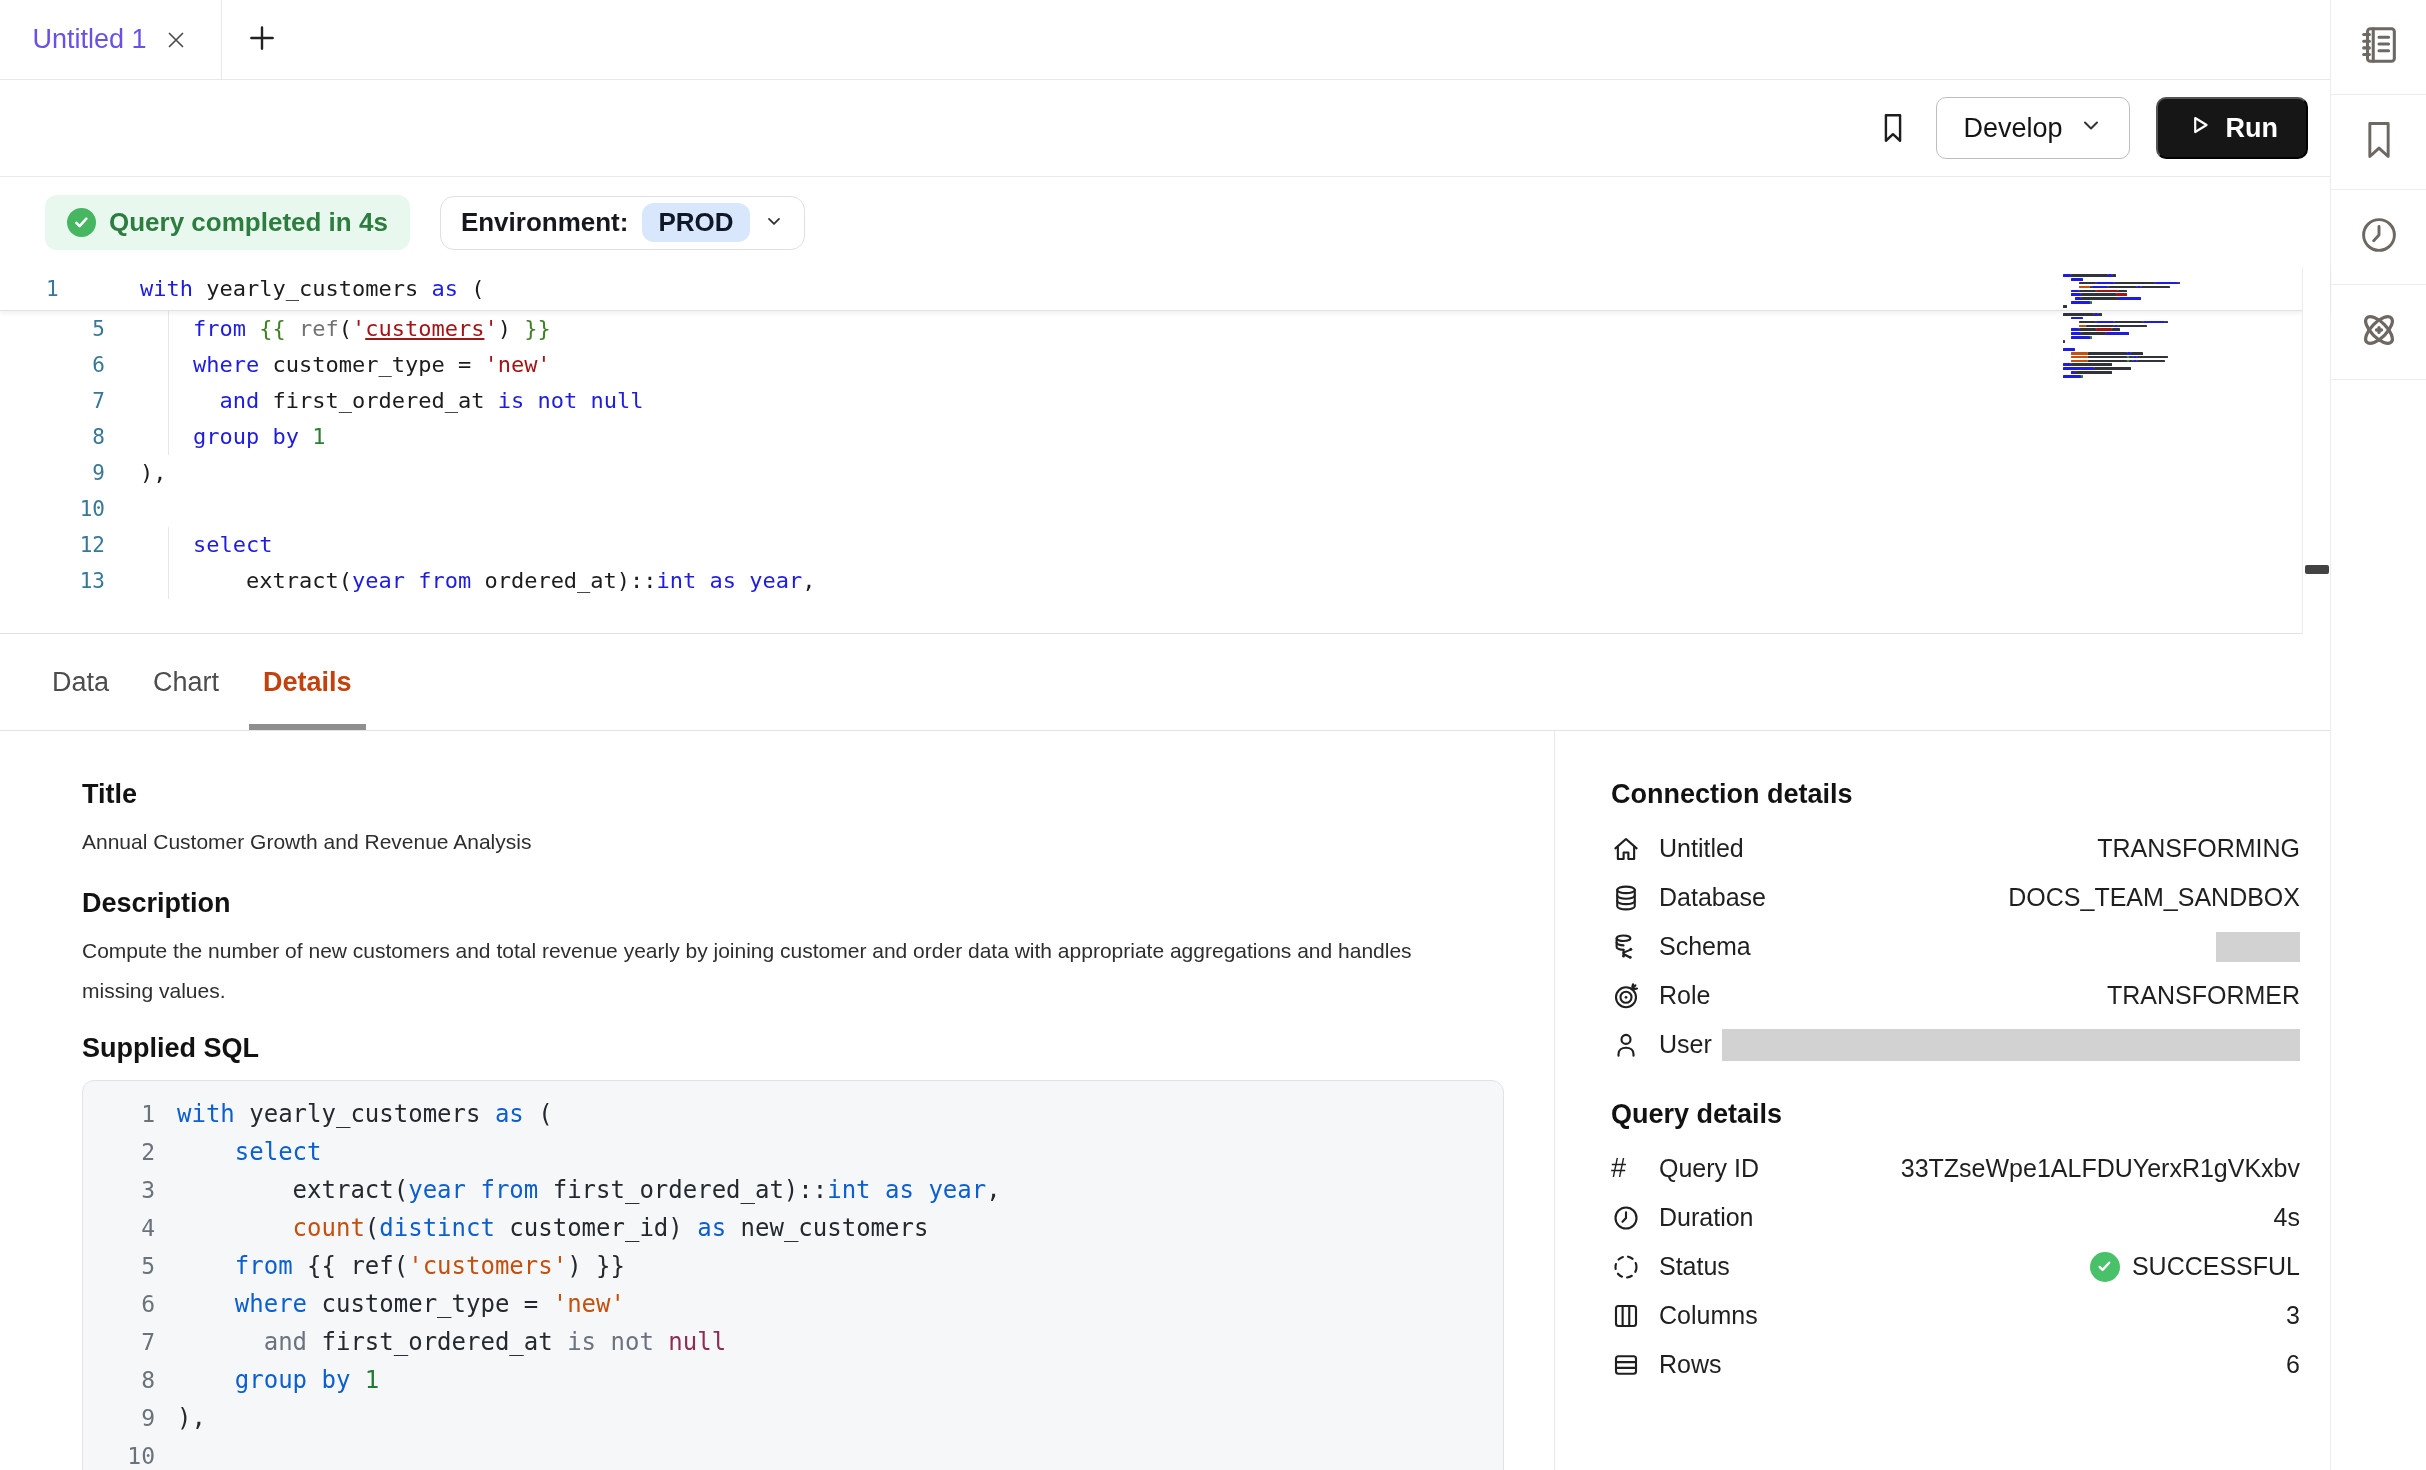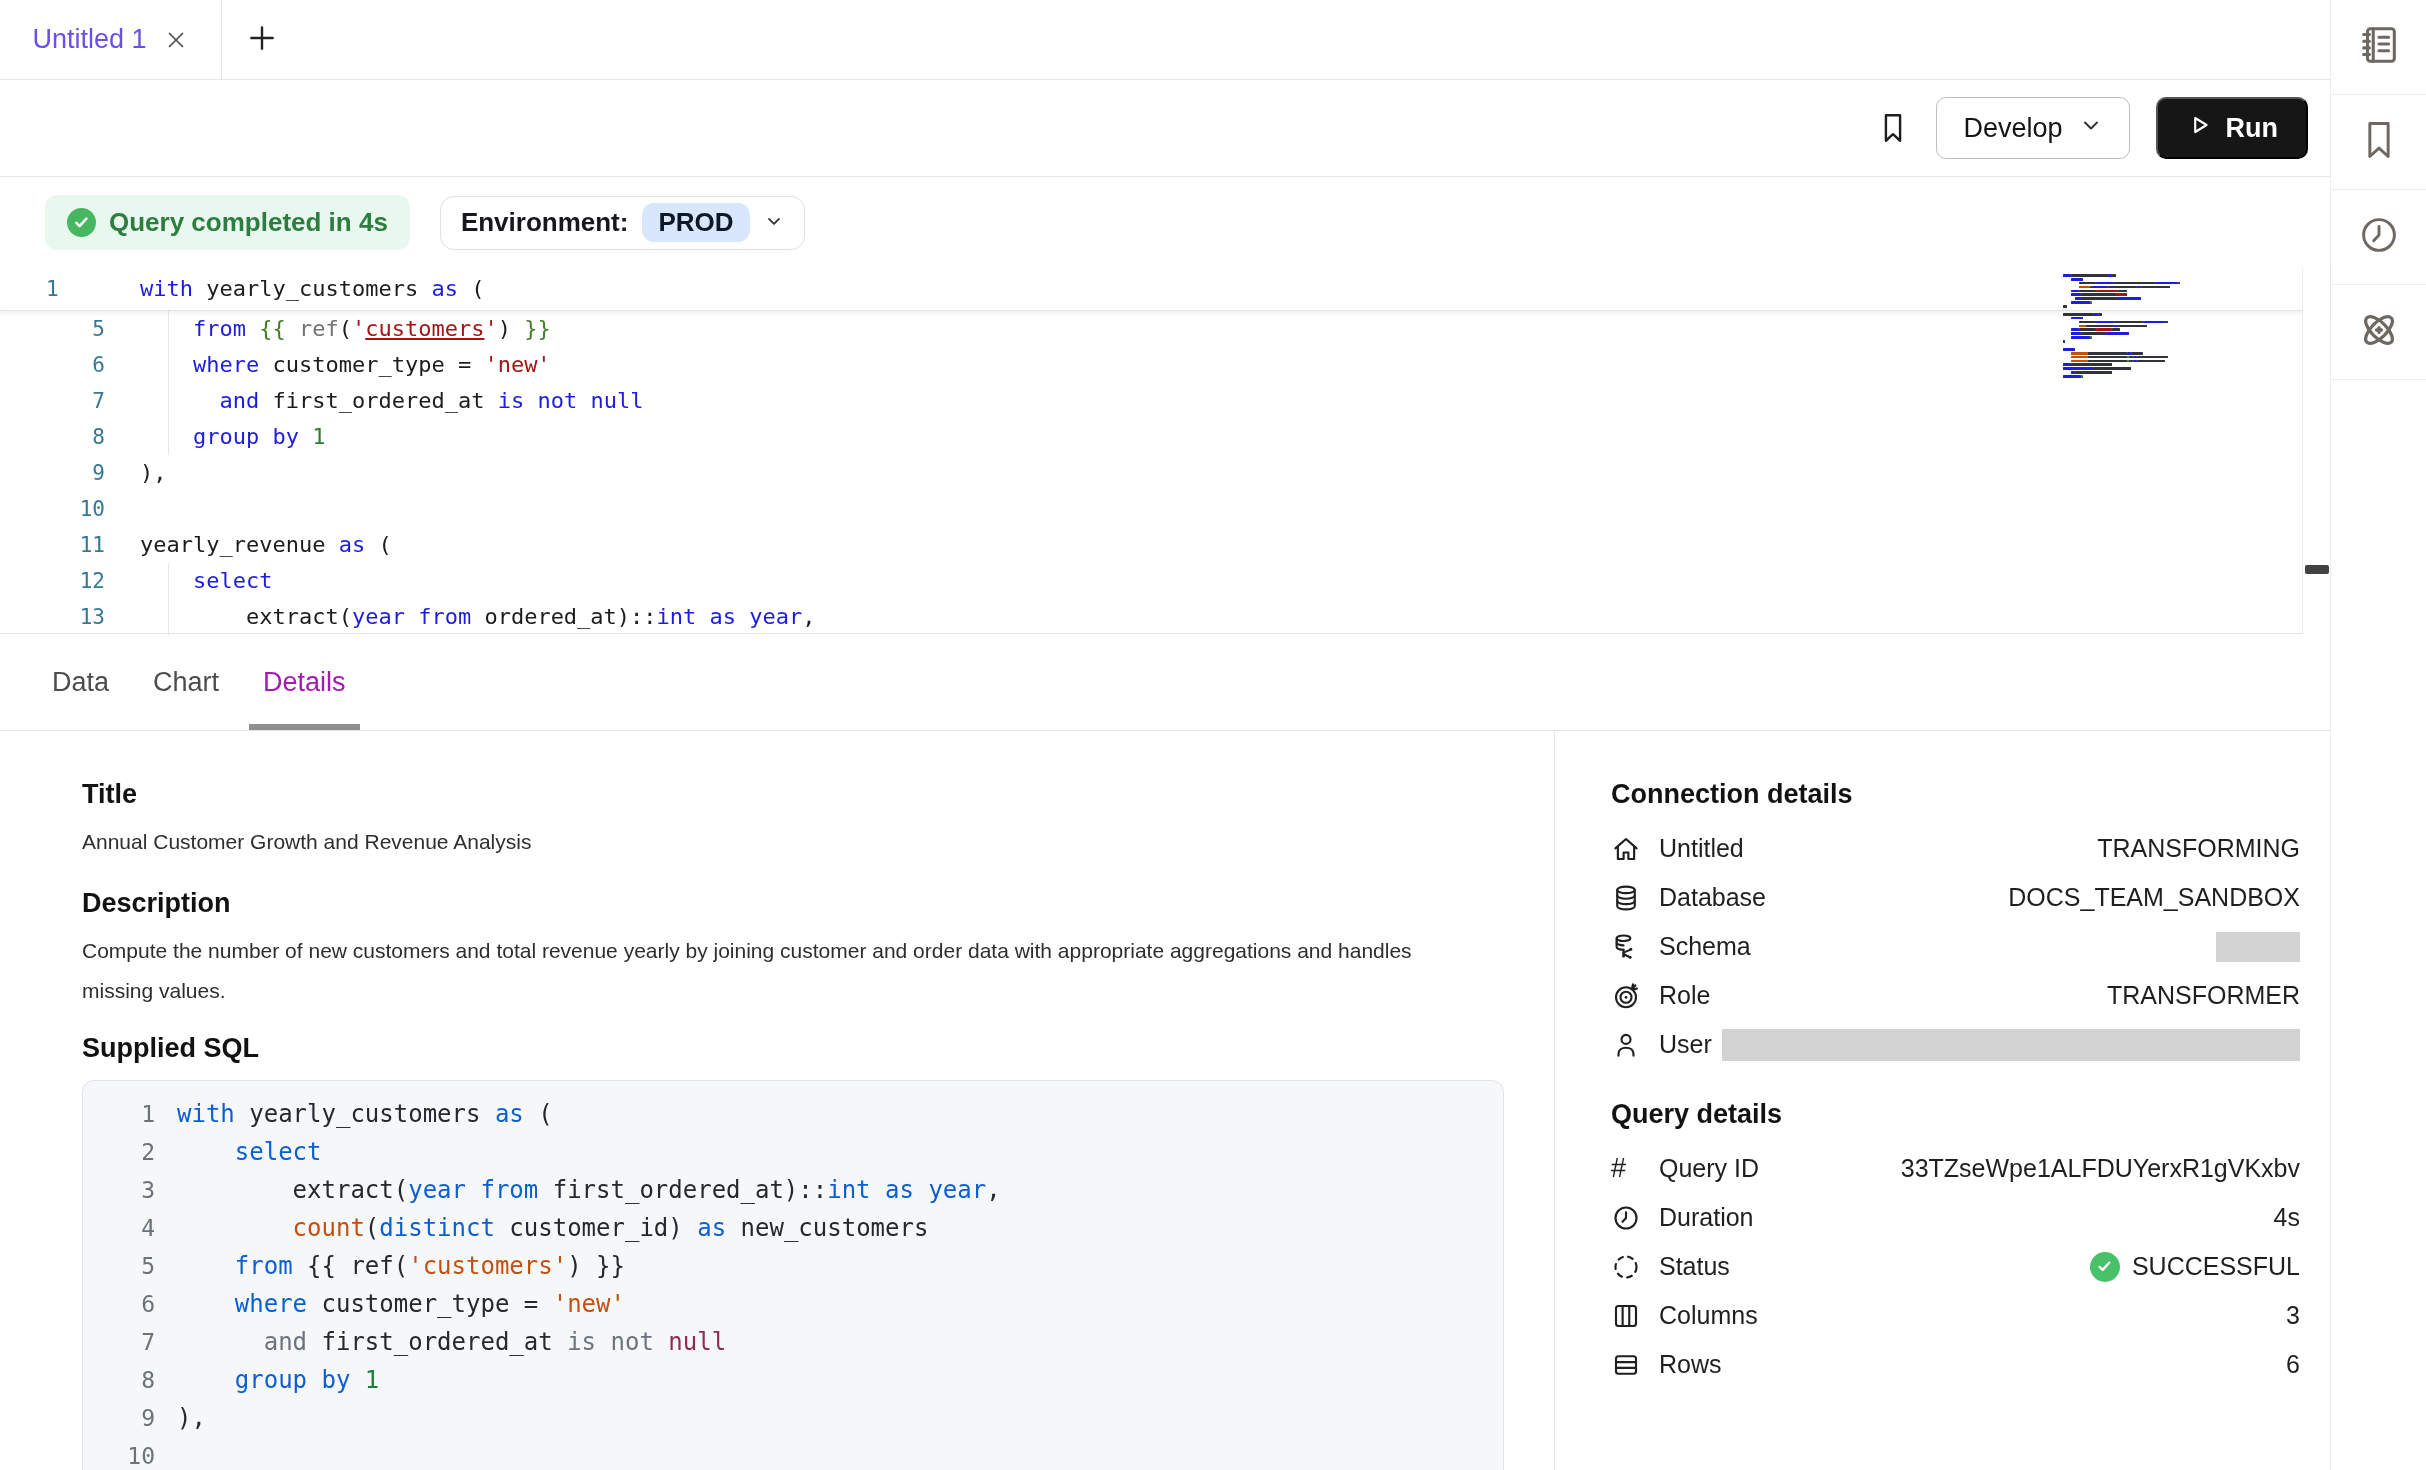--- a/index.html
+++ b/index.html
@@ -48,21 +48,21 @@
   .tok-txt { color:#1c1c1c; }
   .minimap { position:absolute; top:6px; right:143px; width:124px; z-index:3; }
   .mini-row { height:3.9px; display:flex; }
   .mini-row span { height:2.7px; display:inline-block; border-radius:0.5px; }
   .vscroll { position:absolute; top:0; right:0; bottom:-1px; width:28px; border-left:1px solid #ececec; background:#fff; z-index:4; }
   .vthumb { position:absolute; top:297px; left:2px; width:24px; height:9px; background:#424242; border-radius:2px; cursor:pointer; }
 
   
   .rtabs { height:97px; border-bottom:1px solid #e4e4e4; display:flex; align-items:center; padding-left:50px; gap:40px; flex:none; }
   .rtab { position:relative; height:100%; display:flex; align-items:center; font-size:27px; color:#4d4d4d; cursor:pointer; padding:0 2px; }
-  .rtab.active { color:#a21caf; font-weight:400; }
+  .rtab.active { color:#c2410c; font-weight:700; }
   .rtab.active::after { content:""; position:absolute; left:-12px; right:-12px; bottom:0; height:6px; background:#8f8f8f; }
 
   
   .details { flex:1; display:flex; overflow:hidden;margin-left:32px; }
   .d-left { flex:1; padding:48px 50px 0 50px; }
   .d-h { font-size:27px; font-weight:700; color:#121212; margin-bottom:12px; }
   .d-text { font-size:21px; color:#2e2e2e; line-height:40px; }
   .d-title-value { margin-bottom:26px; }
   .d-desc-value { max-width:1330px; margin-bottom:22px; }
   .sqlblock { margin-top:16px; background:#f6f7f8; border:1px solid #e1e3e6; border-radius:12px; padding:14px 0 20px 14px; font-family:"DejaVu Sans Mono", monospace; }
@@ -165,21 +165,20 @@
       <div class="sticky">
           <div class="code-row"><span class="ln">1</span><span class="code-text"><span class="tok-kw">with</span><span class="tok-txt"> yearly_customers </span><span class="tok-kw">as</span><span class="tok-txt"> (</span></span></div>
         </div>
       <div>
           <div class="code-row"><span class="guide"></span><span class="ln">5</span><span class="code-text"><span>    </span><span class="tok-kw">from</span><span> </span><span class="tok-jinja">{{</span><span> </span><span class="tok-fn">ref</span><span class="tok-txt">(</span><span class="tok-str">'</span><span class="tok-strlink">customers</span><span class="tok-str">'</span><span class="tok-txt">)</span><span> </span><span class="tok-jinja">}}</span></span></div>
           <div class="code-row"><span class="guide"></span><span class="ln">6</span><span class="code-text"><span>    </span><span class="tok-kw">where</span><span class="tok-txt"> customer_type = </span><span class="tok-str">'new'</span></span></div>
           <div class="code-row"><span class="guide"></span><span class="ln">7</span><span class="code-text"><span>      </span><span class="tok-kw">and</span><span class="tok-txt"> first_ordered_at </span><span class="tok-kw">is</span><span> </span><span class="tok-kw">not</span><span> </span><span class="tok-kw">null</span></span></div>
           <div class="code-row"><span class="guide"></span><span class="ln">8</span><span class="code-text"><span>    </span><span class="tok-kw">group</span><span> </span><span class="tok-kw">by</span><span> </span><span class="tok-num">1</span></span></div>
           <div class="code-row"><span class="ln">9</span><span class="code-text"><span class="tok-txt">),</span></span></div>
           <div class="code-row"><span class="ln">10</span><span class="code-text"></span></div>
-          <div class="code-row"><span class="ln">11</span><span class="code-text"><span class="tok-txt">yearly_revenue </span><span class="tok-kw">as</span><span class="tok-txt"> (</span></span></div>
           <div class="code-row"><span class="guide"></span><span class="ln">12</span><span class="code-text"><span>    </span><span class="tok-kw">select</span></span></div>
           <div class="code-row"><span class="guide"></span><span class="ln">13</span><span class="code-text"><span>        </span><span class="tok-txt">extract</span><span class="tok-txt">(</span><span class="tok-kw">year</span><span> </span><span class="tok-kw">from</span><span class="tok-txt"> ordered_at</span><span class="tok-txt">)::</span><span class="tok-kw">int</span><span> </span><span class="tok-kw">as</span><span> </span><span class="tok-kw">year</span><span class="tok-txt">,</span></span></div>
         </div>
       <div class="minimap">
           <div class="mini-row">
             <span style="width: 8.2px; background: rgb(29, 28, 224);"></span>
             <span style="width: 36.9px; background: rgb(48, 52, 58);"></span>
             <span style="width: 4.1px; background: rgb(29, 28, 224);"></span>
             <span style="width: 4.1px; background: rgb(48, 52, 58);"></span>
           </div>

